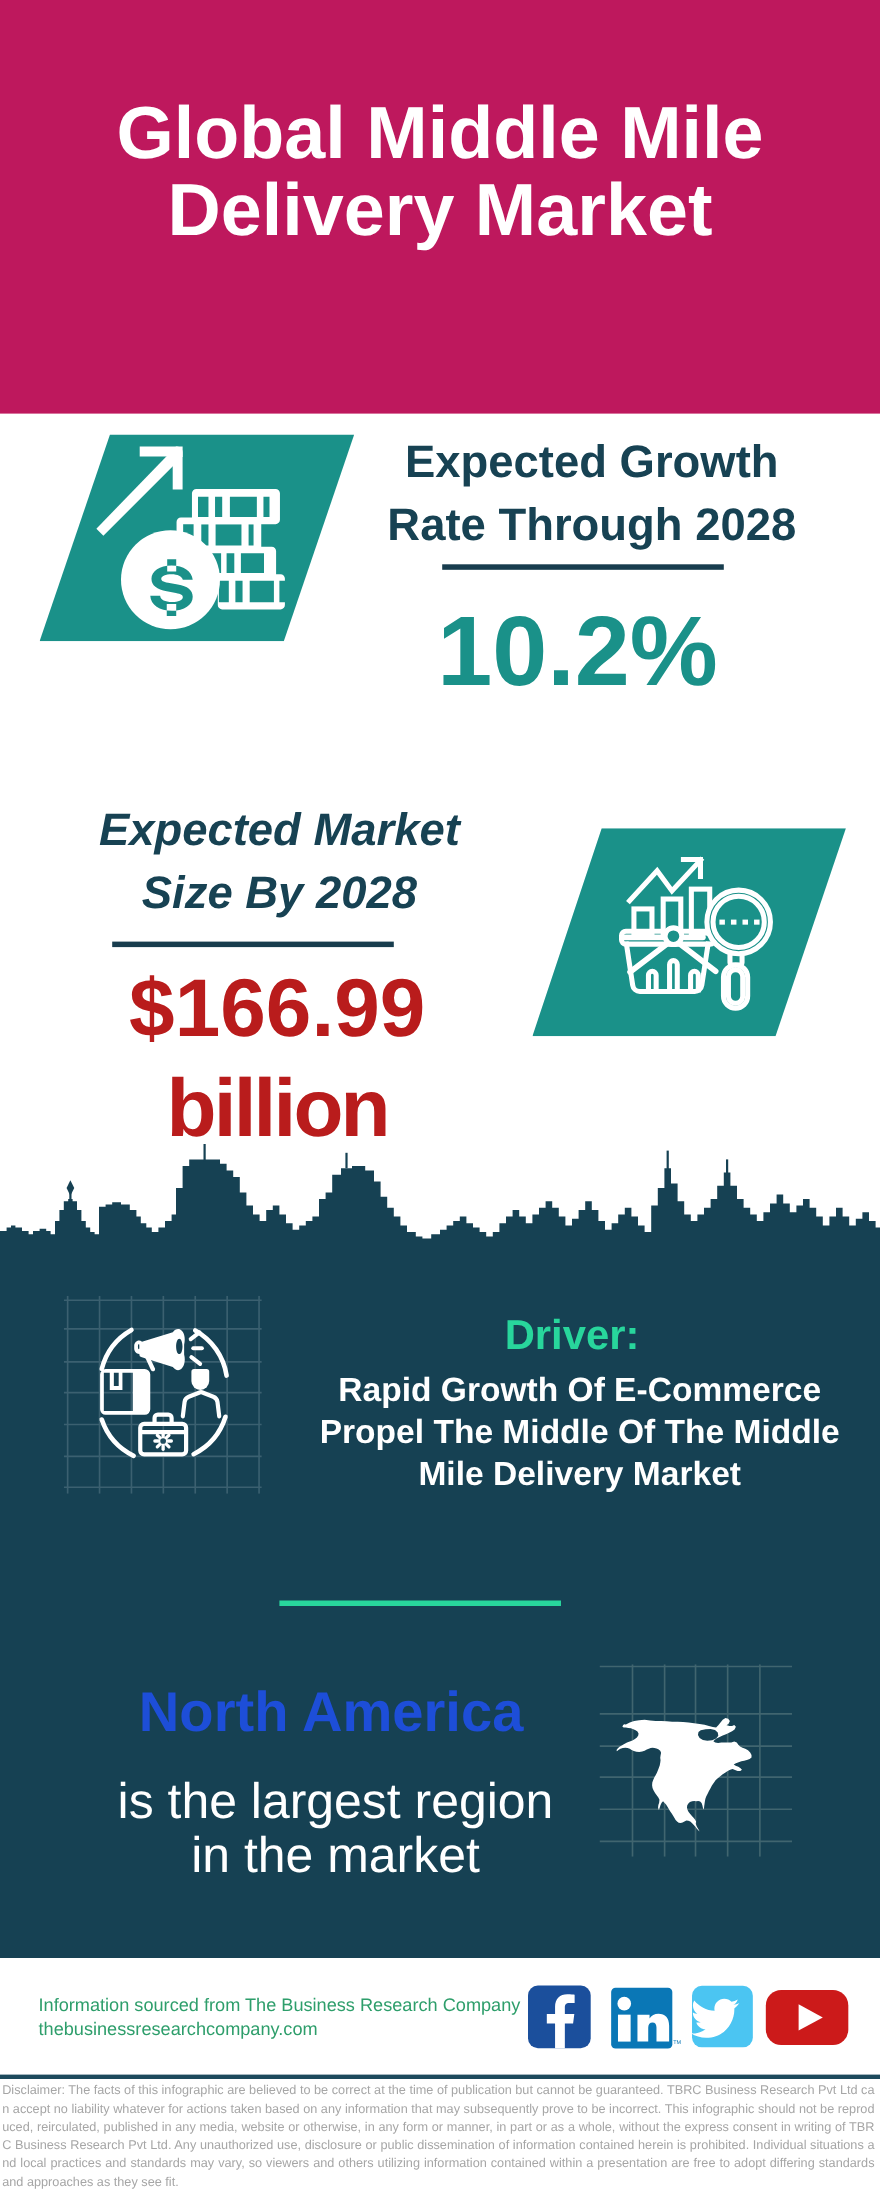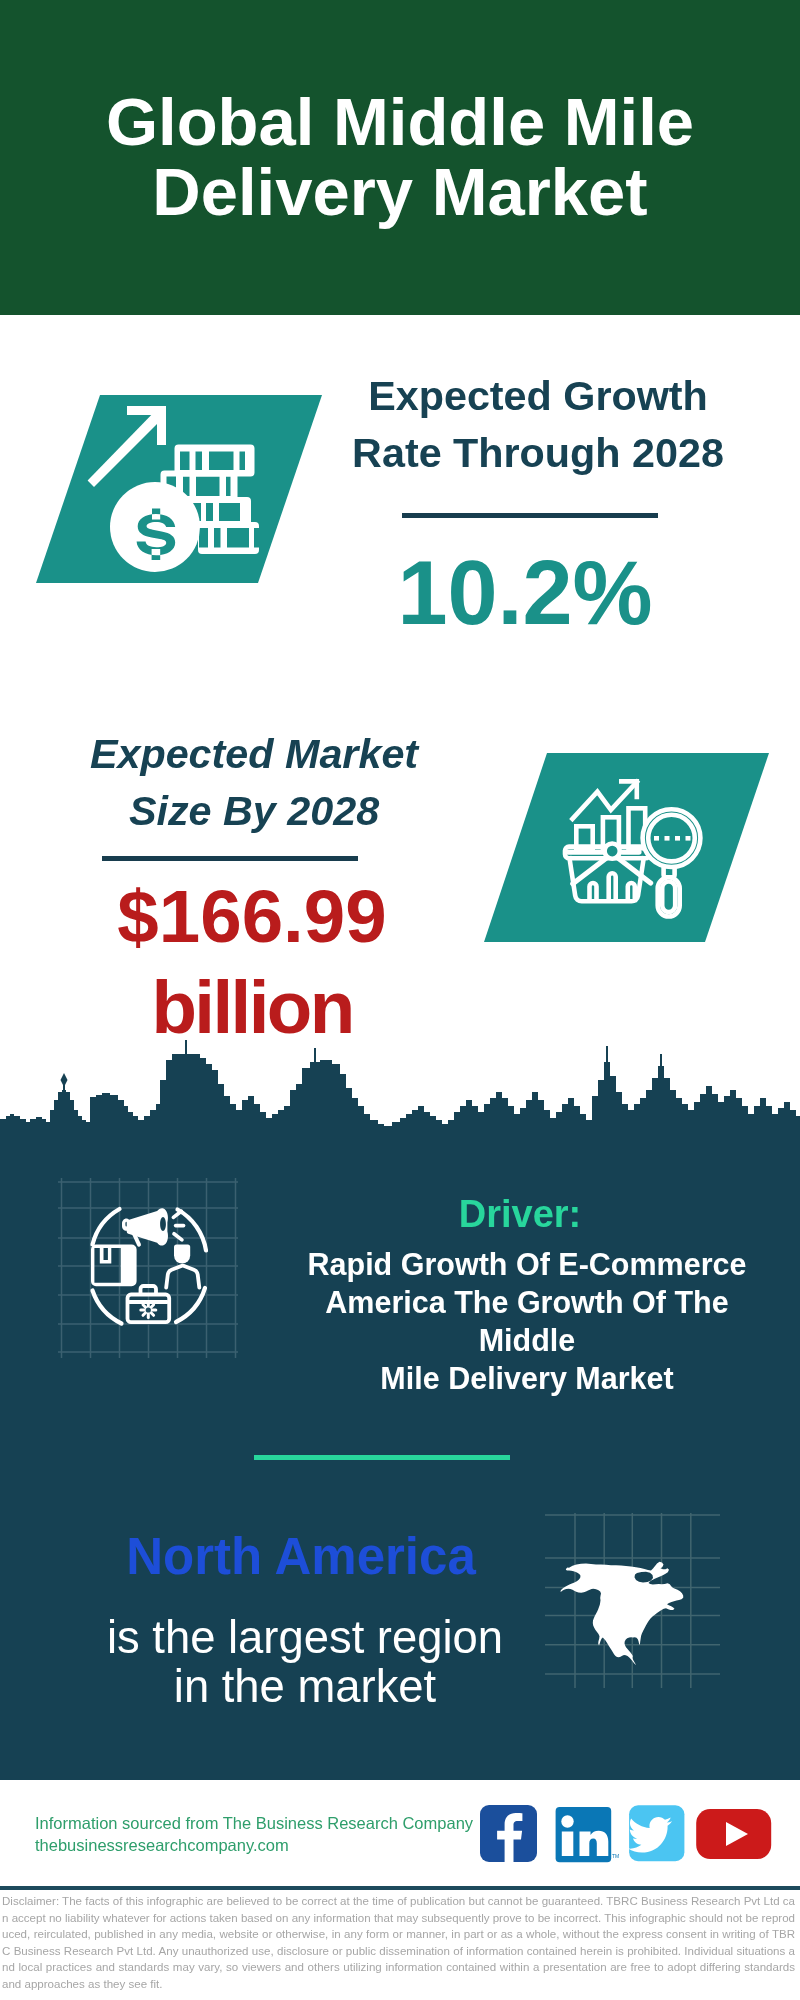--- a/index.html
+++ b/index.html
@@ -1,20 +1,20 @@
 <!DOCTYPE html>
 <html><head>
 <meta charset="utf-8">
 <style>
   html,body{margin:0;padding:0;}
   body{width:800px;height:2000px;background:#ffffff;font-family:"Liberation Sans",sans-serif;overflow:hidden;}
   .page{position:relative;width:800px;height:2000px;overflow:hidden;background:#fff;}
 
   
-  .header{position:absolute;left:0;top:0;width:800px;height:315px;background:#14532d;}
+  .header{position:absolute;left:0;top:0;width:800px;height:376px;background:#be185d;}
   .title{position:absolute;left:0;top:87px;width:800px;text-align:center;color:#fff;
          font-size:67px;font-weight:bold;line-height:70px;}
 
   
   .stat-head{position:absolute;text-align:center;color:#174253;font-size:41.3px;font-weight:bold;line-height:57px;}
   .rule{position:absolute;height:5px;background:#183d4e;}
   .stat-val{position:absolute;text-align:center;color:#1a9189;font-size:90px;font-weight:bold;line-height:86px;}
   .stat-val2{position:absolute;text-align:center;color:#b91c1c;font-size:74.5px;font-weight:bold;line-height:91px;}
   .stat-val2 .l2{letter-spacing:-2.6px;}
 
@@ -77,21 +77,21 @@
       <g>
         <circle cx="119" cy="132" r="45" fill="#ffffff"></circle>
         <path fill="#1a9189" d="M116,113.5 h8.2 v11 h-8.2 z M115.6,154 h8.6 v11 h-8.6 z
           M119.8,119 c-10.6,0 -18.1,5.1 -18.1,12.2 c0,6.2 4.9,9.7 13.9,11.3 l8.3,1.6 c4.9,0.9 6.3,2.0 6.3,3.8
           c0,2.5 -4.2,4.4 -9.8,4.4 c-6.3,0 -10.5,-2.0 -10.8,-5.7 h-9.0 c0.4,8.2 8.4,13.7 19.8,13.7
           c11.1,0 18.8,-5.1 18.8,-12.7 c0,-6.2 -4.6,-9.6 -13.6,-11.2 l-8.8,-1.6 c-4.6,-0.9 -6.2,-1.9 -6.2,-3.7
           c0,-2.4 3.9,-4.1 9.4,-4.1 c5.5,0 9.4,1.9 10.2,5.0 h9.0 c-0.8,-7.8 -8.2,-13.0 -19.2,-13.0 z"></path>
       </g>
     </svg>
   </div>
-  <div class="stat-head" style="left:338px;top:368px;width:400px;">
+  <div class="stat-head" style="left:338px;top:392px;width:400px;">
     <div>Expected Growth</div>
     <div>Rate Through 2028</div>
   </div>
   <div class="rule" style="left:402px;top:513px;width:256px;"></div>
   <div class="stat-val" style="left:325px;top:550px;width:400px;">10.2%</div>
 
   <div class="stat-head" style="left:54px;top:726px;width:400px;font-style:italic;">
     <div>Expected Market</div>
     <div>Size By 2028</div>
   </div>
@@ -211,21 +211,21 @@
           <line x1="85.0" y1="126.7" x2="95.6" y2="137.3"></line>
           <line x1="95.6" y1="126.7" x2="85.0" y2="137.3"></line>
         </g>
         <circle cx="90.3" cy="132.0" r="2.6" fill="#1f4c5e"></circle>
       </g>
     </svg>
   </div>
   <div class="driver-title" style="left:280px;top:1192px;width:480px;">Driver:</div>
   <div class="driver-body" style="left:277px;top:1245px;width:500px;">
     <div>Rapid Growth Of E-Commerce</div>
-    <div>America The Growth Of The Middle</div>
+    <div>Propel The Middle Of The Middle</div>
     <div>Mile Delivery Market</div>
   </div>
 
   <div class="mid-rule" style="left:254px;top:1455px;width:256px;"></div>
 
   <div class="region-title" style="left:51px;top:1535px;width:500px;">North America</div>
   <div class="region-body" style="left:45px;top:1589px;width:520px;">
     <div>is the largest region</div>
     <div>in the market</div>
   </div>

